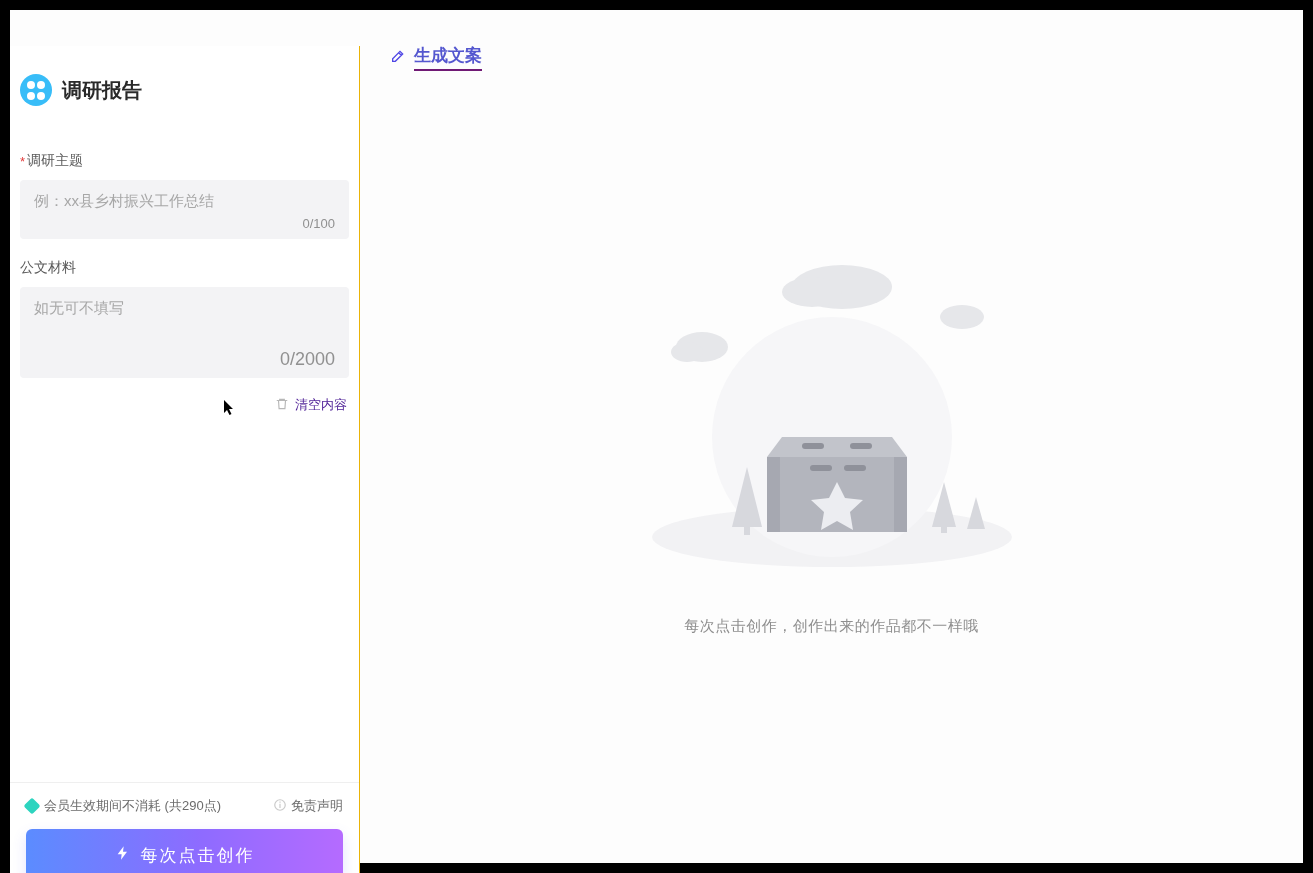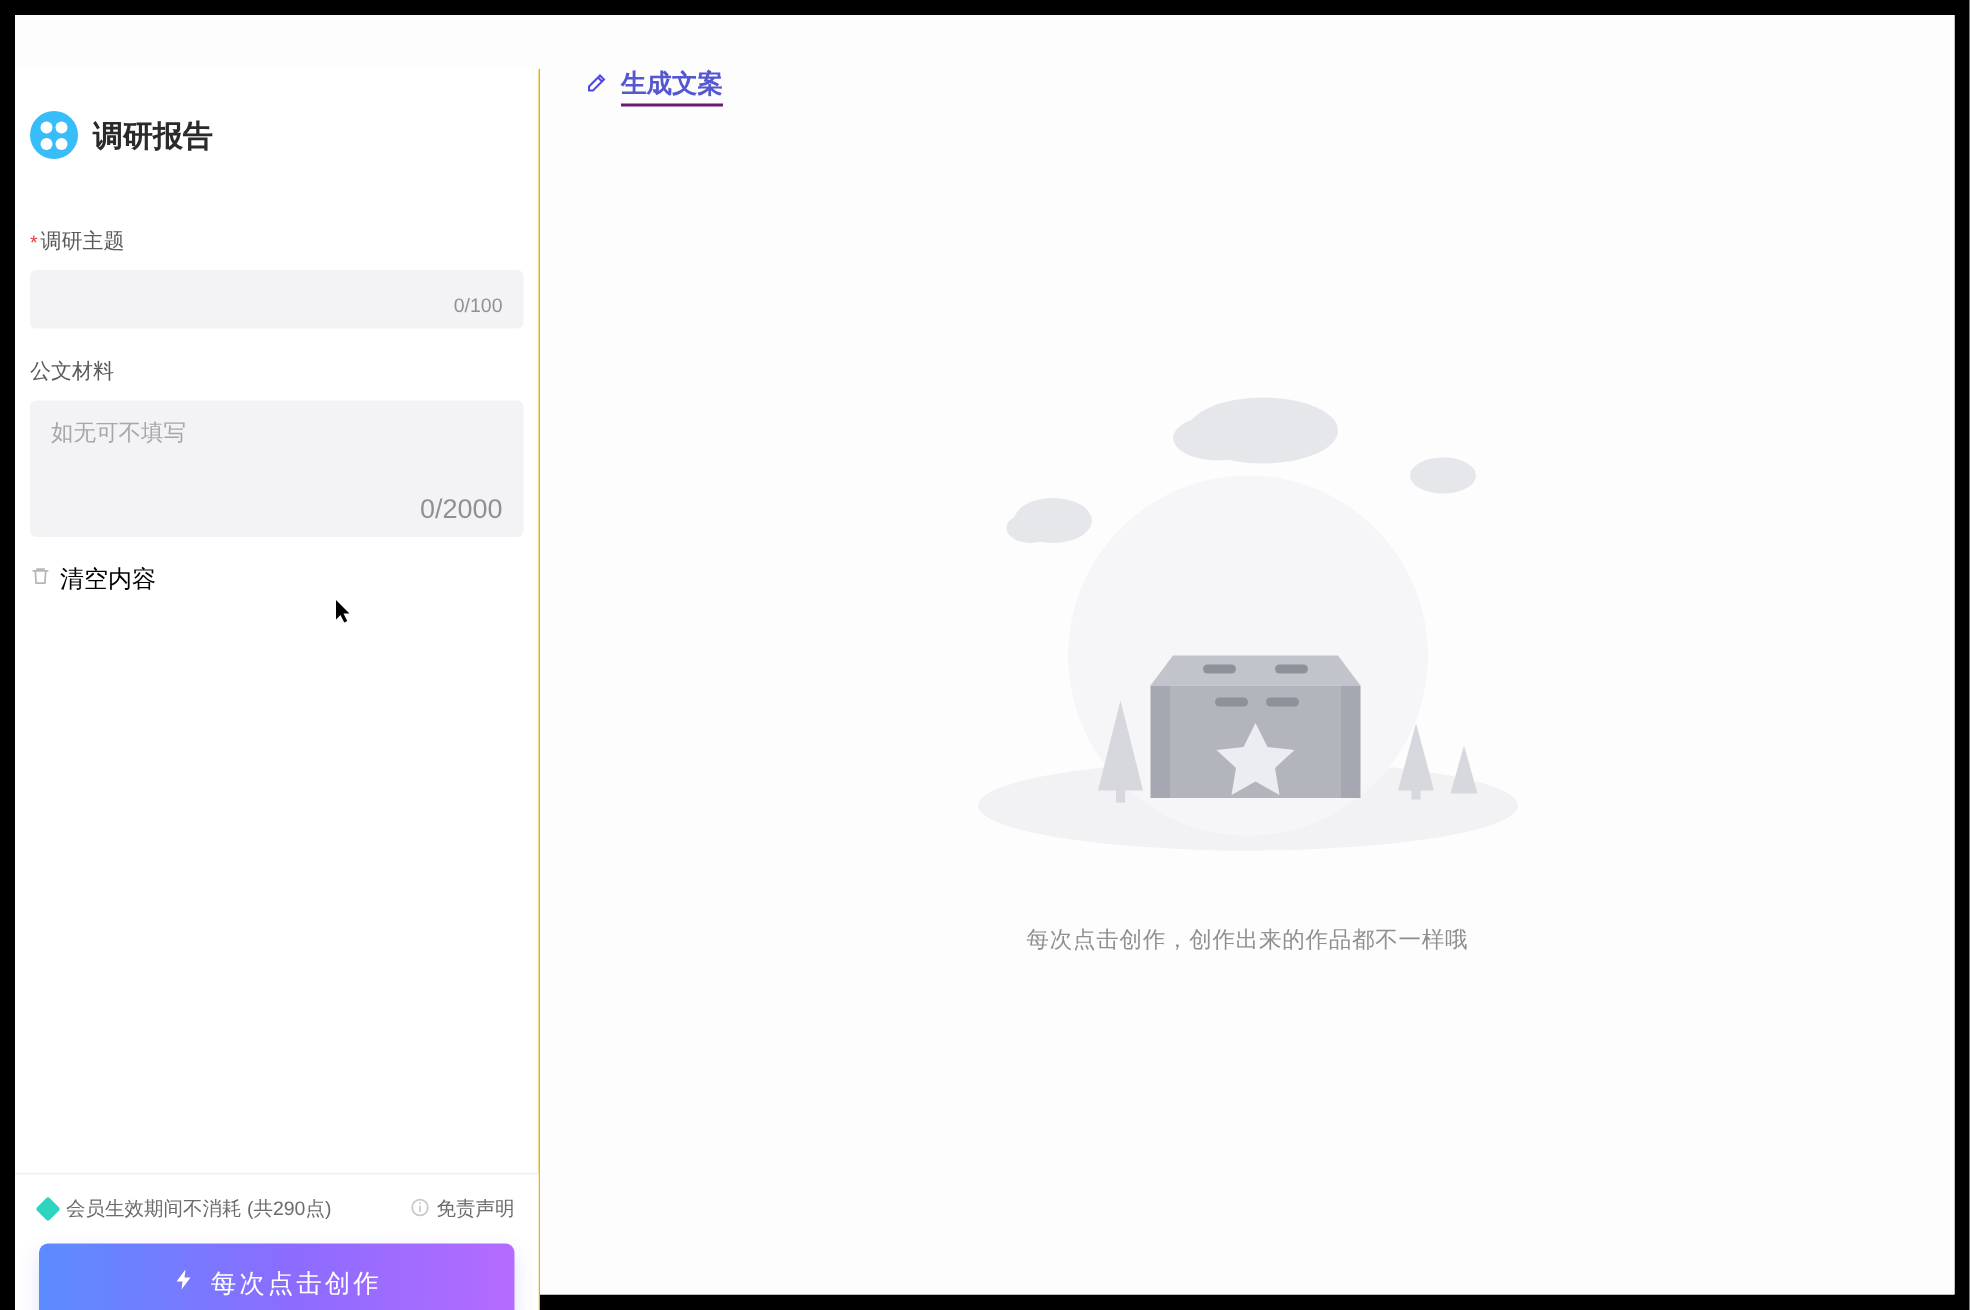--- a/index.html
+++ b/index.html
@@ -109,26 +109,26 @@
     outline: none;
     resize: none;
   }
   .textarea-box .counter {
     text-align: right;
     font-size: 18px;
     color: #909090;
   }
   .clear-row {
     display: flex;
-    justify-content: flex-start;
+    justify-content: flex-end;
     align-items: center;
     gap: 6px;
     padding: 18px 2px 0 0;
-    color: #000000;
-    font-size: 16px;
+    color: #4c1d95;
+    font-size: 13px;
     cursor: pointer;
   }
   .clear-row svg { width: 14px; height: 14px; opacity: .6; }
   
   .left-footer {
     border-top: 1px solid #efefef;
     padding: 14px 16px 18px 16px;
     background: #fff;
   }
   .credits-row {
@@ -233,20 +233,21 @@
       <div class="page-title">调研报告</div>
     </div>
 
     <div class="form-area">
 
       <div class="field-label">
         <span class="req">*</span>
         <span>调研主题</span>
       </div>
       <div class="input-box">
+        <div class="fake-input">例：xx县乡村振兴工作总结</div>
         <div class="counter">0/100</div>
       </div>
 
       <div class="field-label">
         <span>公文材料</span>
       </div>
       <div class="textarea-box">
         <div class="fake-textarea">如无可不填写</div>
         <div class="counter">0/2000</div>
       </div>

